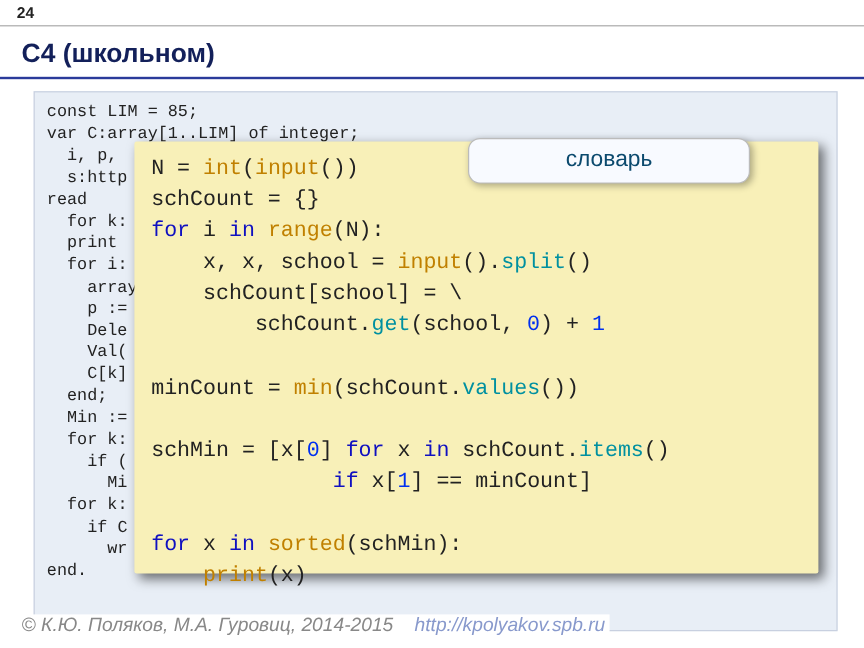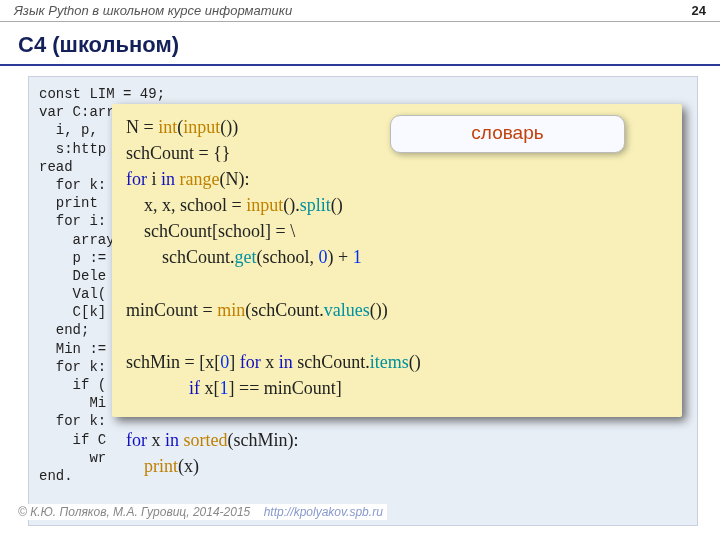--- a/index.html
+++ b/index.html
@@ -39,72 +39,71 @@
     font-size: 14px;
     line-height: 1.3;
     white-space: pre;
     color: #222;
     height: 450px;
     overflow: hidden;
   }
   .kw { font-weight: normal; }
   .overlay {
     position: absolute;
-    left: 112px; top: 104px;
-    width: 570px; height: 313px;
+    left: 112px; top: 118px;
+    width: 570px; height: 360px;
     background: #f8f0b8;
     box-shadow: 4px 4px 10px rgba(0,0,0,0.55);
     border-radius: 2px;
     padding: 10px 14px;
-    font-family: Liberation Serif, serif;
+    font-family: Liberation Mono, monospace;
     font-size: 18px;
     line-height: 1.45;
     white-space: pre;
     color: #222;
   }
   .py-kw { color: #1010c0; }
   .py-builtin { color: #c08000; }
   .py-call { color: #0090a0; }
   .py-num { color: #0030f0; }
   .annot {
     position: absolute;
     left: 390px; top: 115px;
     width: 235px;
     padding: 6px 4px 8px 4px;
     background: #f8faff;
     border: 1px solid #bbb;
     border-radius: 10px;
     text-align: center;
     font-size: 19px;
-    color: #c2410c;
+    color: #0c4a6e;
     box-shadow: 2px 2px 6px rgba(0,0,0,0.3);
   }
   .footer {
     position: absolute;
-    left: 14px; bottom: 20px;
-    font-size: 12px;
+    left: 14px; bottom: 8px;
+    font-size: 16px;
     color: #888;
     font-style: italic;
     background: #fff;
     padding: 1px 4px;
     margin-top: 28px;
   }
   .footer .link { color: #8899cc; font-style: italic; }
 </style>
 </head>
 <body>
 
 <div class="topbar">
-  <span>Язык Python в школьном курсе информатики</span>
   <span class="pagenum">24</span>
 </div>
 
 <div class="title">C4 (школьном)</div>
 
-<div class="code-bg"><span class="kw">const</span><span> LIM = 49;</span>
+<div class="code-bg"><span class="kw">const</span><span> LIM = 85;</span>
 <span class="kw">var</span><span> C:array[1..LIM] </span><span class="kw">of</span><span> integer;</span>
 <span>  i, p,</span>
 <span>  s:http</span>
 <span class="kw">read</span>
 <span>  </span><span class="kw">for</span><span> k:</span>
 <span>  print</span>
 <span>  </span><span class="kw">for</span><span> i:</span>
 <span>    array</span>
 <span>    p :=</span>
 <span>    Dele</span>

